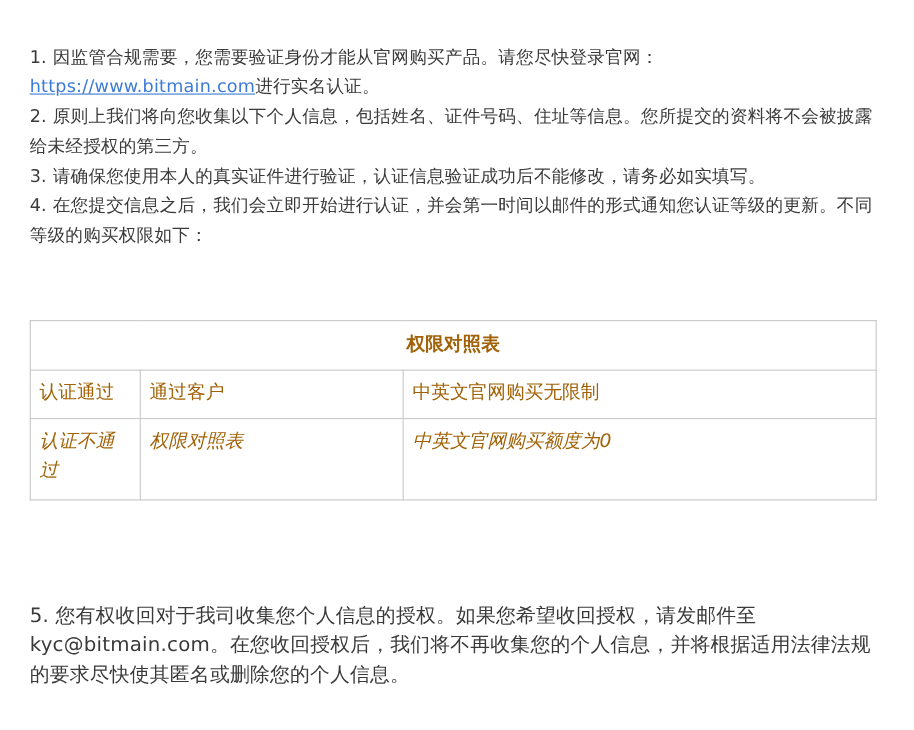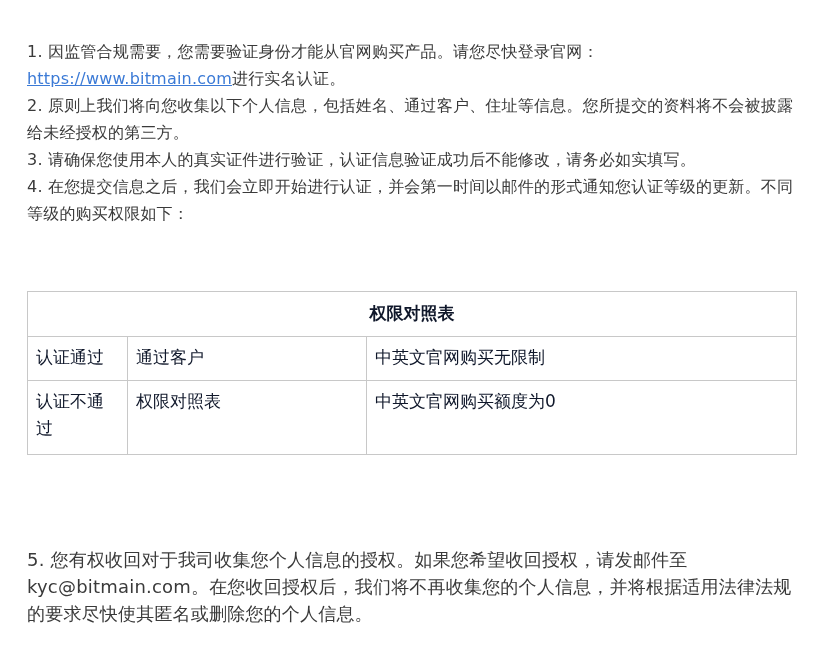--- a/index.html
+++ b/index.html
@@ -34,58 +34,58 @@
       cursor: pointer;
     }
     table.perm {
       position: absolute;
       left: 27px;
       top: 291px;
       width: 770px;
       border-collapse: collapse;
       font-size: 17px;
       line-height: 27px;
-      color: #0f172a;
+      color: #a16207;
     }
     table.perm td, table.perm th {
       border: 1.5px solid #c8c8c8;
       vertical-align: top;
       padding: 7px 8px 6px 8px;
       text-align: left;
       font-weight: normal;
     }
     table.perm th.title-cell {
       text-align: center;
       font-weight: bold;
       height: 30px;
       padding-top: 8px;
       padding-bottom: 6px;
     }
     .c1 { width: 83px; }
     .c2 { width: 222px; }
     .c3 { }
     .row1 td { height: 58px; }
     .row2 td { height: 30px; }
-    .row3 td { height: 60px; }
+    .row3 td { height: 60px; font-style: italic; }
     .after {
       position: absolute;
       left: 27px;
       top: 546px;
       width: 780px;
       font-size: 18px;
       line-height: 27px;
       letter-spacing: 0.2px;
     }
   </style>
 </head>
 <body>
 
 <div class="doc">
   <p class="para"><span>1.</span> <span>因监管合规需要，您需要验证身份才能从官网购买产品。请您尽快登录官网：</span><br><a class="link">https://www.bitmain.com</a><span>进行实名认证。</span></p>
-  <p class="para"><span>2.</span> <span>原则上我们将向您收集以下个人信息，包括姓名、通过客户、住址等信息。您所提交的资料将不会被披露给未经授权的第三方。</span></p>
+  <p class="para"><span>2.</span> <span>原则上我们将向您收集以下个人信息，包括姓名、证件号码、住址等信息。您所提交的资料将不会被披露给未经授权的第三方。</span></p>
   <p class="para"><span>3.</span> <span>请确保您使用本人的真实证件进行验证，认证信息验证成功后不能修改，请务必如实填写。</span></p>
   <p class="para"><span>4.</span> <span>在您提交信息之后，我们会立即开始进行认证，并会第一时间以邮件的形式通知您认证等级的更新。不同等级的购买权限如下：</span></p>
 </div>
 
 <table class="perm">
   <tbody>
       <tr>
     <th class="title-cell" colspan="3">权限对照表</th>
   </tr>
   <tr class="row2">

